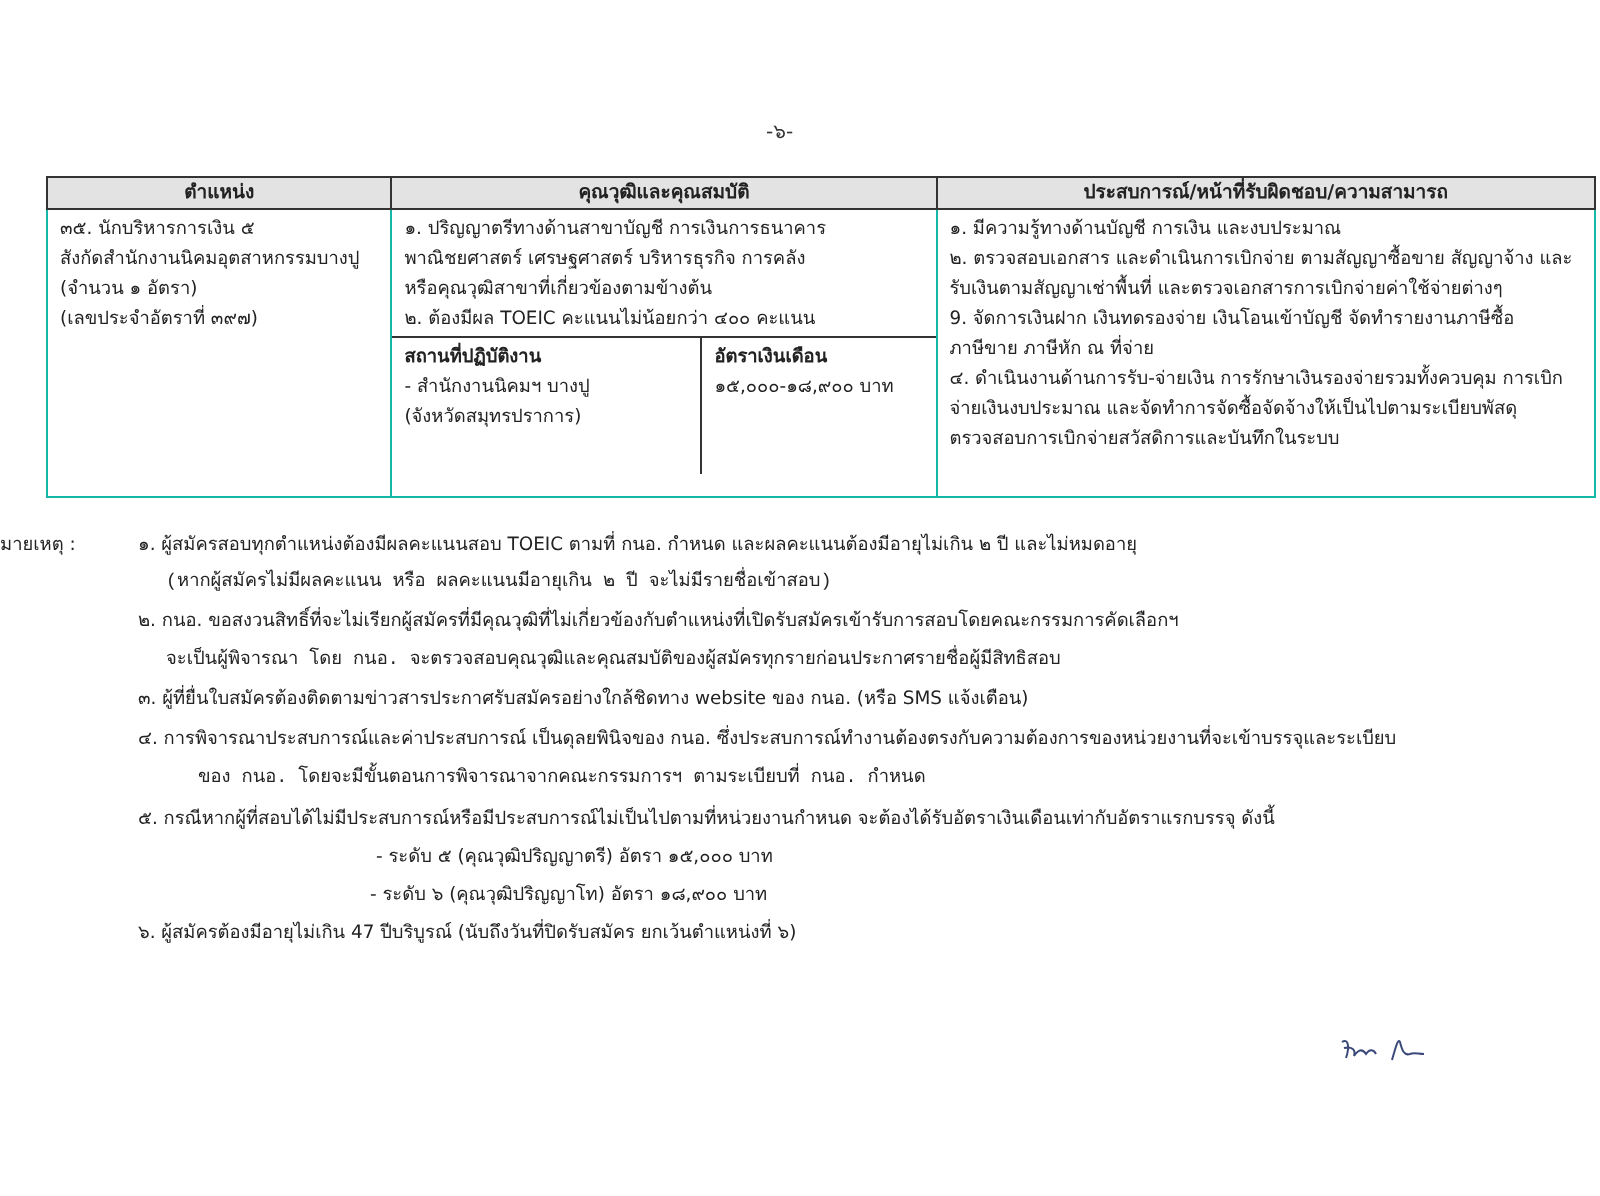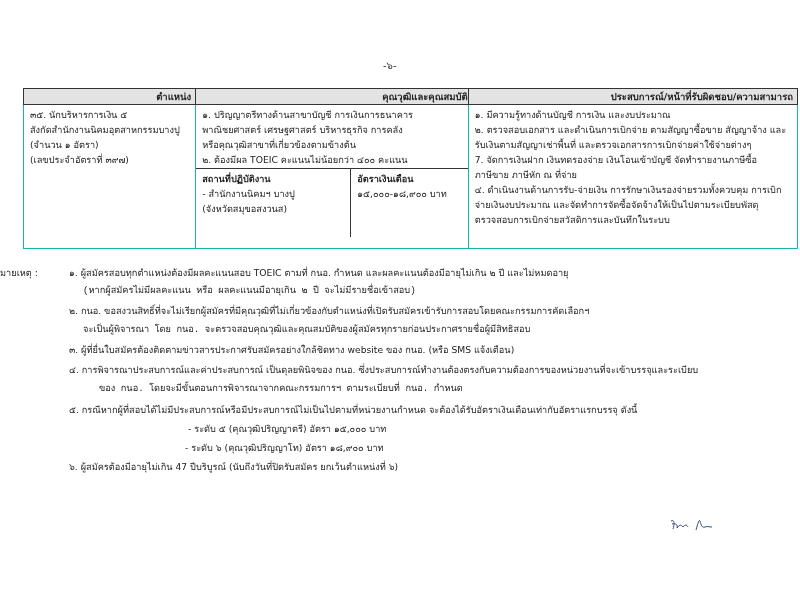--- a/index.html
+++ b/index.html
@@ -7,21 +7,21 @@
     width:800px; height:598px; background:#ffffff; overflow:hidden; position:relative;
     font-family: "DejaVu Sans", sans-serif; color:#222;
   }
   .page-num { position:absolute; left:383px; top:58px; font-size:10px; color:#333; }
   table.main {
     position:absolute; left:23px; top:88px; width:775px; border-collapse:collapse;
     font-size:9.2px; line-height:15px;
   }
   table.main th {
     background:#e3e3e3; font-weight:bold; border:1px solid #333; height:14px; padding:0 4px;
-    text-align:right; font-size:9.5px;
+    text-align:center; font-size:9.5px;
   }
   table.main td { border:1px solid #14b8a6; vertical-align:top; padding:2px 6px 0 6px; }
   .col1 { width:157px; }
   .col2 { width:268px; padding:0 !important; }
   .col3 { width:312px; }
   .line { white-space:nowrap; }
   .qual { padding:2px 6px 1px 6px; }
   table.sub { width:100%; border-collapse:collapse; }
   table.sub td { border:none; border-top:1px solid #333; padding:2px 6px 0 6px; height:66px; }
   table.sub td.loc { border-right:1px solid #333; width:142px; }
@@ -60,35 +60,35 @@
         <div class="line">พาณิชยศาสตร์ เศรษฐศาสตร์ บริหารธุรกิจ การคลัง</div>
         <div class="line">หรือคุณวุฒิสาขาที่เกี่ยวข้องตามข้างต้น</div>
         <div class="line">๒. ต้องมีผล TOEIC คะแนนไม่น้อยกว่า ๔๐๐ คะแนน</div>
       </div>
       <table class="sub">
         <tbody>
               <tr>
           <td class="loc">
             <div class="line bold">สถานที่ปฏิบัติงาน</div>
             <div class="line">- สำนักงานนิคมฯ บางปู</div>
-            <div class="line">(จังหวัดสมุขอสงวนส)</div>
+            <div class="line">(จังหวัดสมุทรปราการ)</div>
           </td>
           <td>
             <div class="line bold">อัตราเงินเดือน</div>
             <div class="line">๑๕,๐๐๐-๑๘,๙๐๐ บาท</div>
           </td>
         </tr>
       </tbody>
           </table>
     </td>
     <td class="col3">
       <div class="line">๑. มีความรู้ทางด้านบัญชี การเงิน และงบประมาณ</div>
       <div class="line">๒. ตรวจสอบเอกสาร และดำเนินการเบิกจ่าย ตามสัญญาซื้อขาย สัญญาจ้าง และ</div>
       <div class="line">รับเงินตามสัญญาเช่าพื้นที่ และตรวจเอกสารการเบิกจ่ายค่าใช้จ่ายต่างๆ</div>
-      <div class="line">7. จัดการเงินฝาก เงินทดรองจ่าย เงินโอนเข้าบัญชี จัดทำรายงานภาษีซื้อ</div>
+      <div class="line">9. จัดการเงินฝาก เงินทดรองจ่าย เงินโอนเข้าบัญชี จัดทำรายงานภาษีซื้อ</div>
       <div class="line">ภาษีขาย ภาษีหัก ณ ที่จ่าย</div>
       <div class="line">๔. ดำเนินงานด้านการรับ-จ่ายเงิน การรักษาเงินรองจ่ายรวมทั้งควบคุม การเบิก</div>
       <div class="line">จ่ายเงินงบประมาณ และจัดทำการจัดซื้อจัดจ้างให้เป็นไปตามระเบียบพัสดุ</div>
       <div class="line">ตรวจสอบการเบิกจ่ายสวัสดิการและบันทึกในระบบ</div>
     </td>
   </tr>
 </tbody>
   </table>
 
 <div class="remarks">

